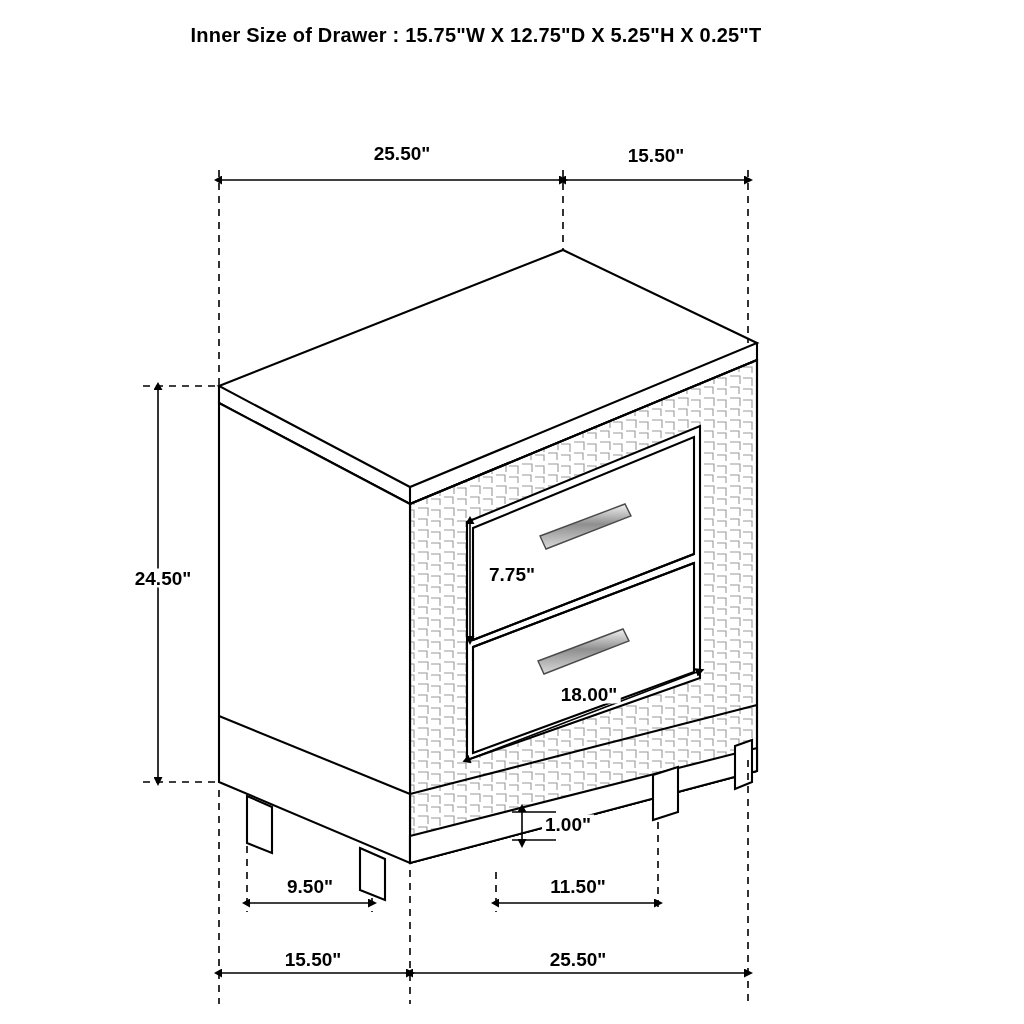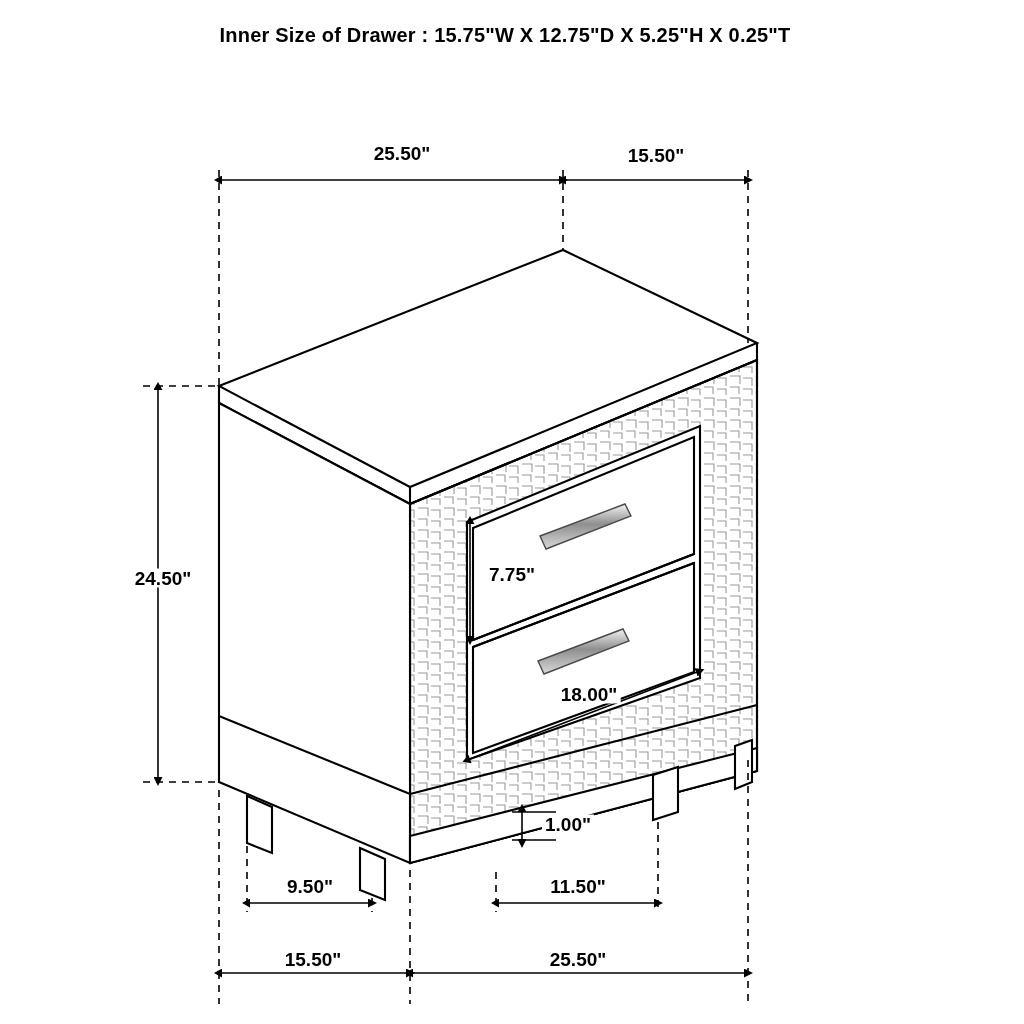--- a/index.html
+++ b/index.html
@@ -22,21 +22,20 @@
   }
   #title {
     position: absolute;
     top: 24px;
     left: 0;
     width: 952px;
     text-align: center;
     font-size: 20px;
     font-weight: bold;
     letter-spacing: 0.2px;
-    margin-left: 29px;
   }
   svg.diagram {
     position: absolute;
     top: 0;
     left: 0;
   }
   .dimlabel {
     position: absolute;
     font-size: 19px;
     font-weight: bold;

